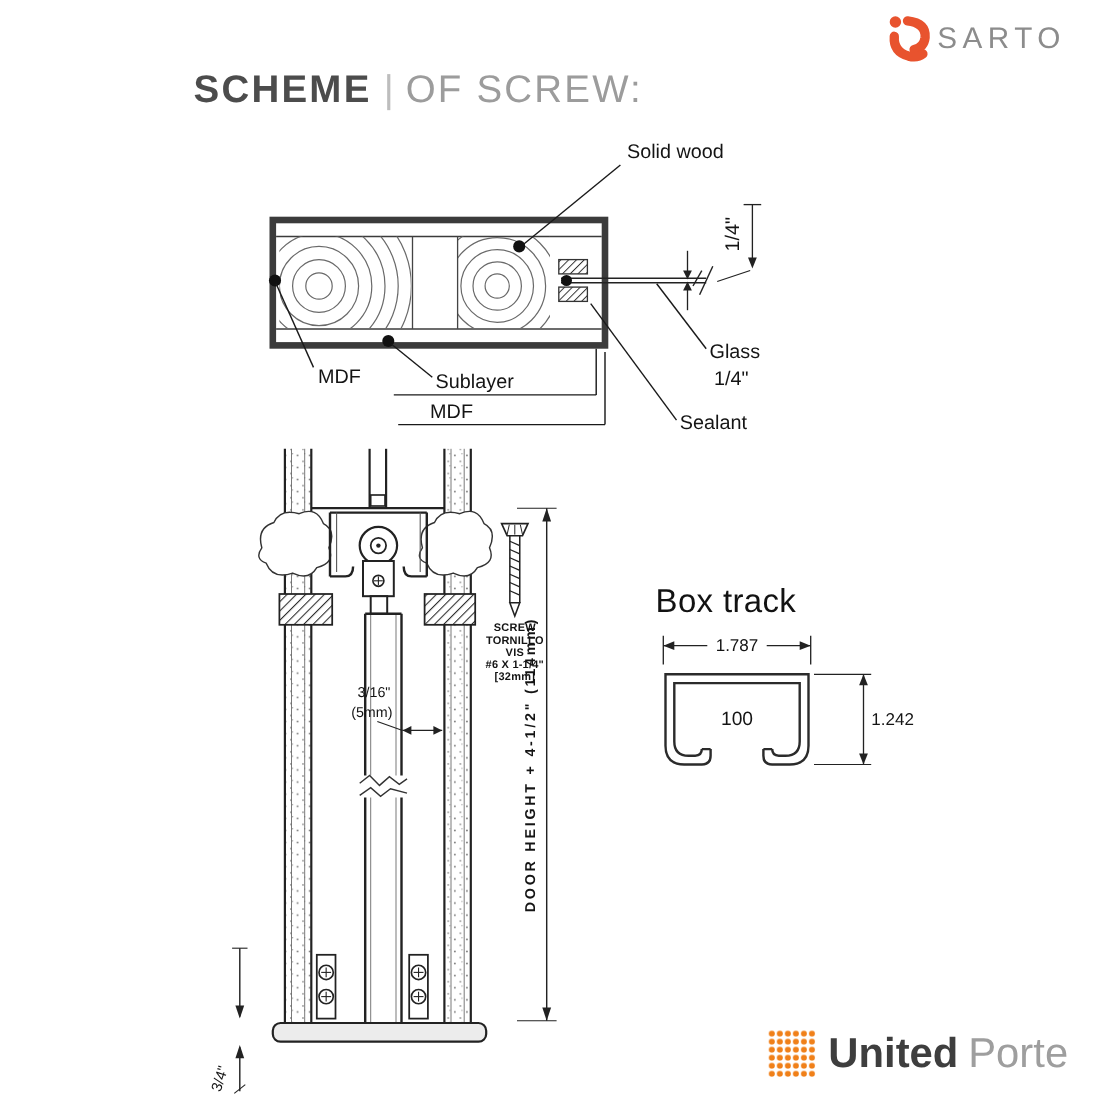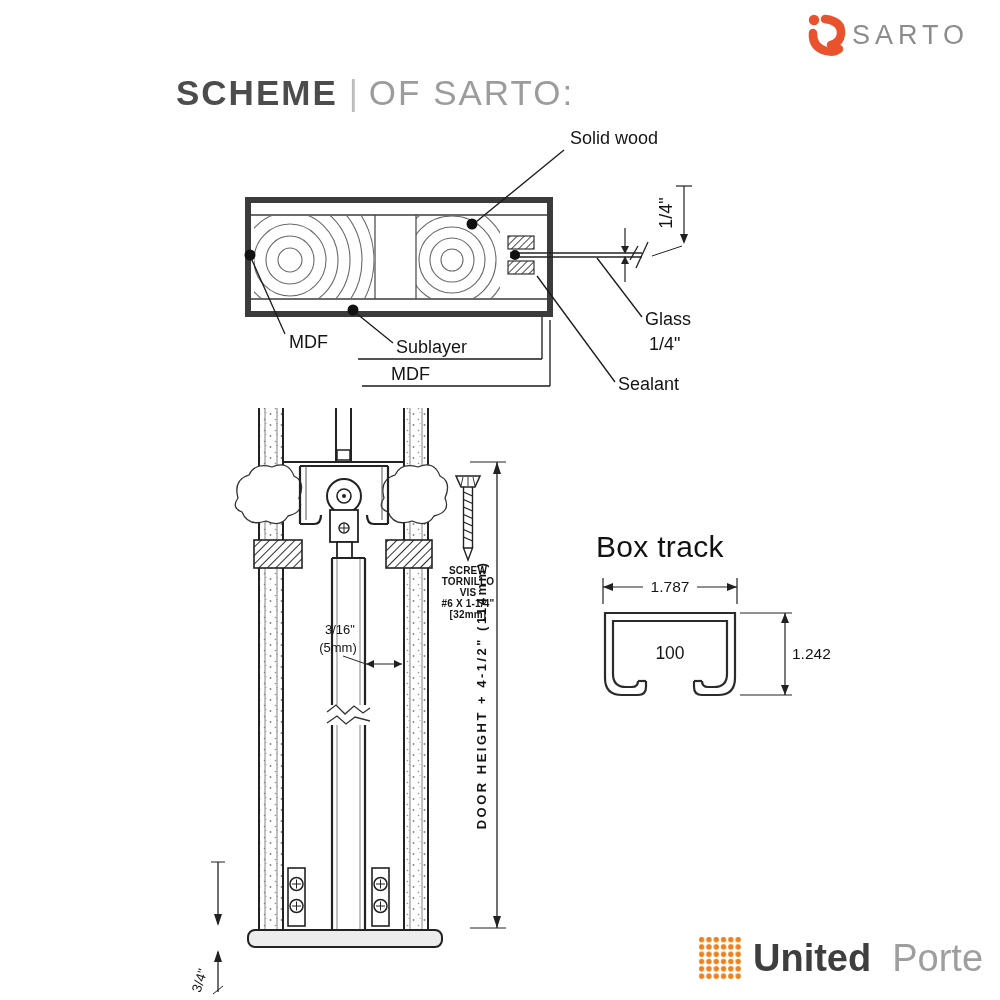--- a/index.html
+++ b/index.html
@@ -1,50 +1,50 @@
 <!DOCTYPE html>
 <html><head>
 <meta charset="utf-8">
 <style>
   html,body{margin:0;padding:0;background:#fff;}
   .canvas{position:relative;width:1000px;height:1000px;background:#ffffff;overflow:hidden;
           font-family:"Liberation Sans",sans-serif;}
   .abs{position:absolute;}
 
   
-  .heading{left:176px;top:62px;display:flex;align-items:flex-end;white-space:nowrap;margin-top:11px;}
+  .heading{left:176px;top:62px;display:flex;align-items:flex-end;white-space:nowrap;}
   .h-bold{font-size:35px;font-weight:700;color:#4c4c4c;letter-spacing:2px;}
   .h-sep{font-size:35px;font-weight:300;color:#bdbdbd;margin:0 11px;}
   .h-light{font-size:35px;font-weight:400;color:#9c9c9c;letter-spacing:2px;}
 
   
   .sarto{left:804px;top:12px;display:flex;align-items:center;gap:2px;}
   .sarto-text{font-size:27px;color:#8c8c8c;letter-spacing:5px;font-weight:400;}
 
   
   .boxtrack-title{left:596px;top:518px;font-size:30px;font-weight:500;color:#121212;letter-spacing:.3px;margin-top:12px;}
 
   
   .uporte{left:698px;top:936px;display:flex;align-items:center;gap:11px;white-space:nowrap;}
   .up-bold{font-size:38px;font-weight:700;color:#3e3e3e;margin-top:12px;}
-  .up-light{font-size:38px;font-weight:400;color:#9e9e9e;margin-left:21px;}
+  .up-light{font-size:38px;font-weight:400;color:#9e9e9e;margin-left:9px;}
 
   svg text{font-family:"Liberation Sans",sans-serif;fill:#141414;}
   .lbl{font-size:18px;}
   .leader{stroke:#1a1a1a;stroke-width:1.3px;fill:none;}
 </style>
 </head>
 <body>
 
 <div class="canvas">
 
   <div class="abs heading">
     <span class="h-bold">SCHEME</span>
     <span class="h-sep">|</span>
-    <span class="h-light">OF SARTO:</span>
+    <span class="h-light">OF SCREW:</span>
   </div>
 
   <div class="abs sarto">
     <svg width="46" height="46" viewBox="0 0 46 46">
       <circle cx="10" cy="8" r="5.2" fill="#e8532e"></circle>
       <path d="M21,7 Q38,9 37,22 Q36,31 27,33" stroke="#e8532e" stroke-width="8.5" fill="none" stroke-linecap="round"></path>
       <path d="M9,21 Q8,35 22,39 Q30,41 35,37" stroke="#e8532e" stroke-width="8.5" fill="none" stroke-linecap="round"></path>
     </svg>
     <span class="sarto-text">SARTO</span>
   </div>

